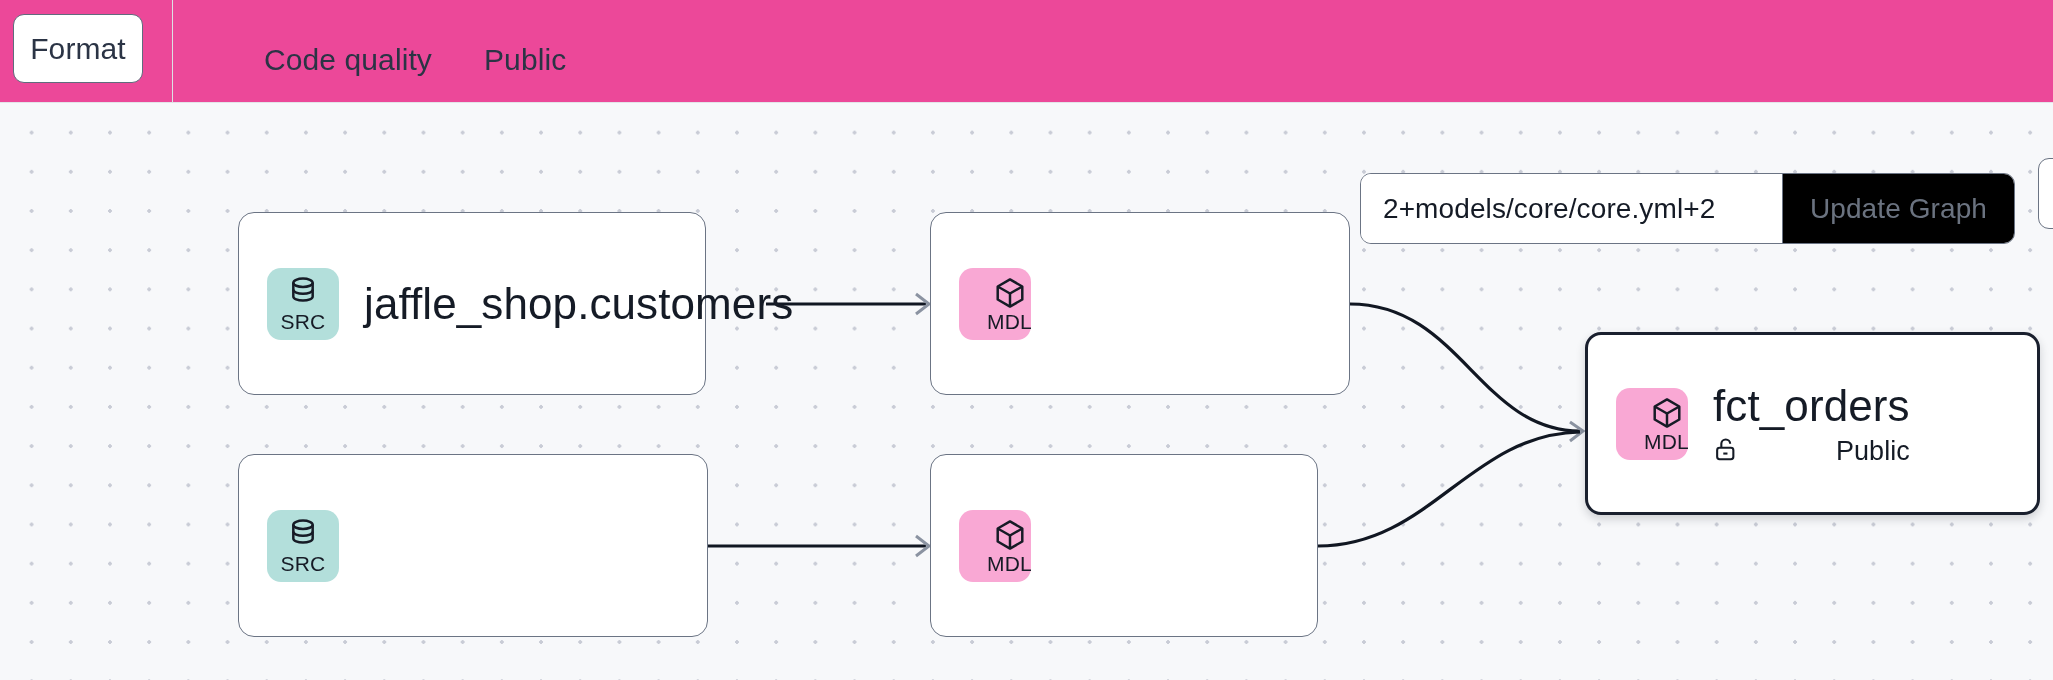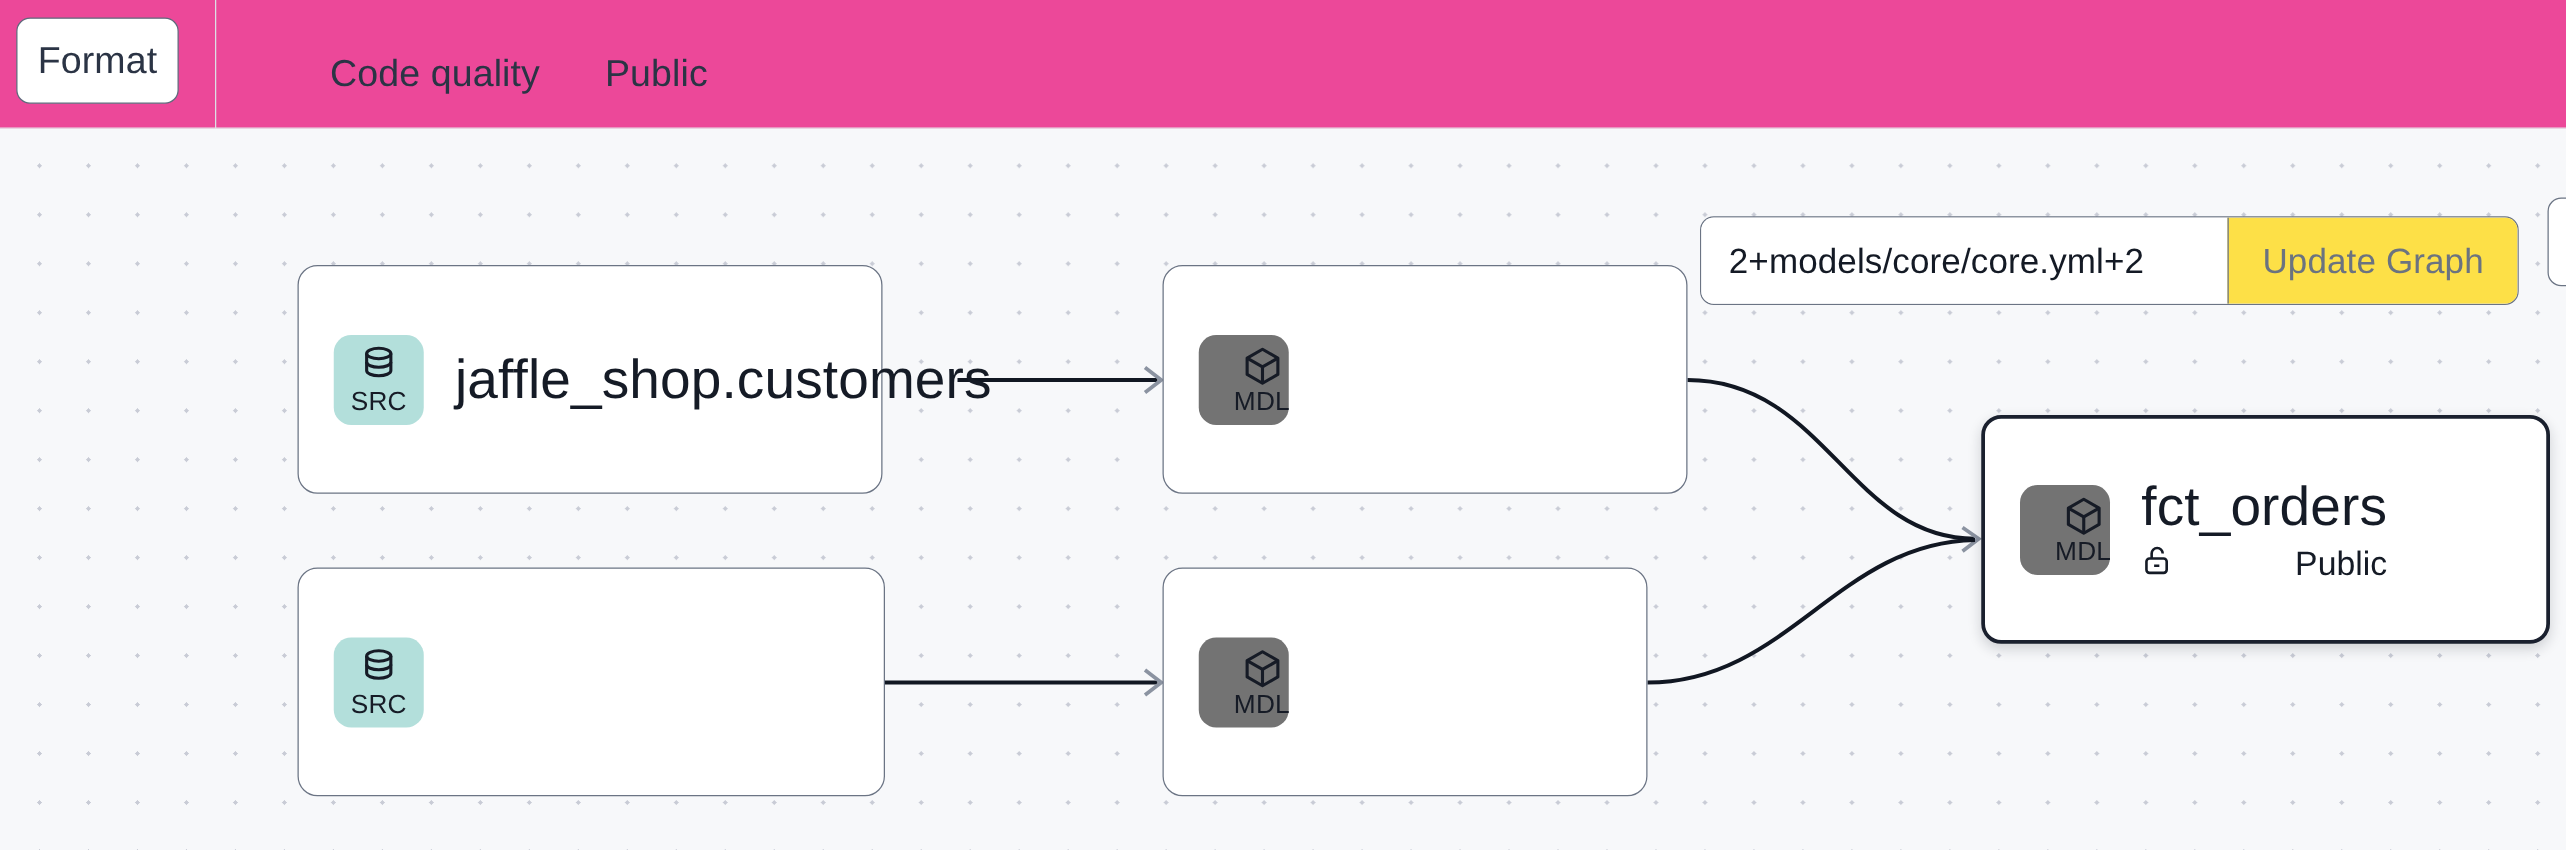--- a/index.html
+++ b/index.html
@@ -124,21 +124,21 @@
     border-radius: 14px;
     margin-left: 28px;
     display: flex;
     flex-direction: column;
     align-items: center;
     justify-content: center;
     flex: none;
   }
 
   .node-badge.src { background: #b3dfdb; margin-left: 28px; }
-  .node-badge.mdl { background: #737373; padding-left: 29px; }
+  .node-badge.mdl { background: #f9a8d4; padding-left: 29px; }
 
   .badge-glyph {
     display: block;
     height: 34px;
     margin-bottom: 1px;
   }
 
   .badge-text {
     font-size: 21px;
     color: #161b26;
@@ -196,21 +196,21 @@
     background: #ffffff;
     font-family: "Liberation Sans", sans-serif;
     font-size: 28px;
     color: #141a25;
     padding: 0 22px;
     letter-spacing: 0.1px;
   }
 
   .update-graph-btn {
     width: 232px;
-    background: #fde047;
+    background: #000000;
     border: none;
     border-left: 1.6px solid #6b7484;
     font-family: "Liberation Sans", sans-serif;
     font-size: 28px;
     color: #6b7380;
     cursor: pointer;
     letter-spacing: 0.1px;
   }
 
   .edge-control {

